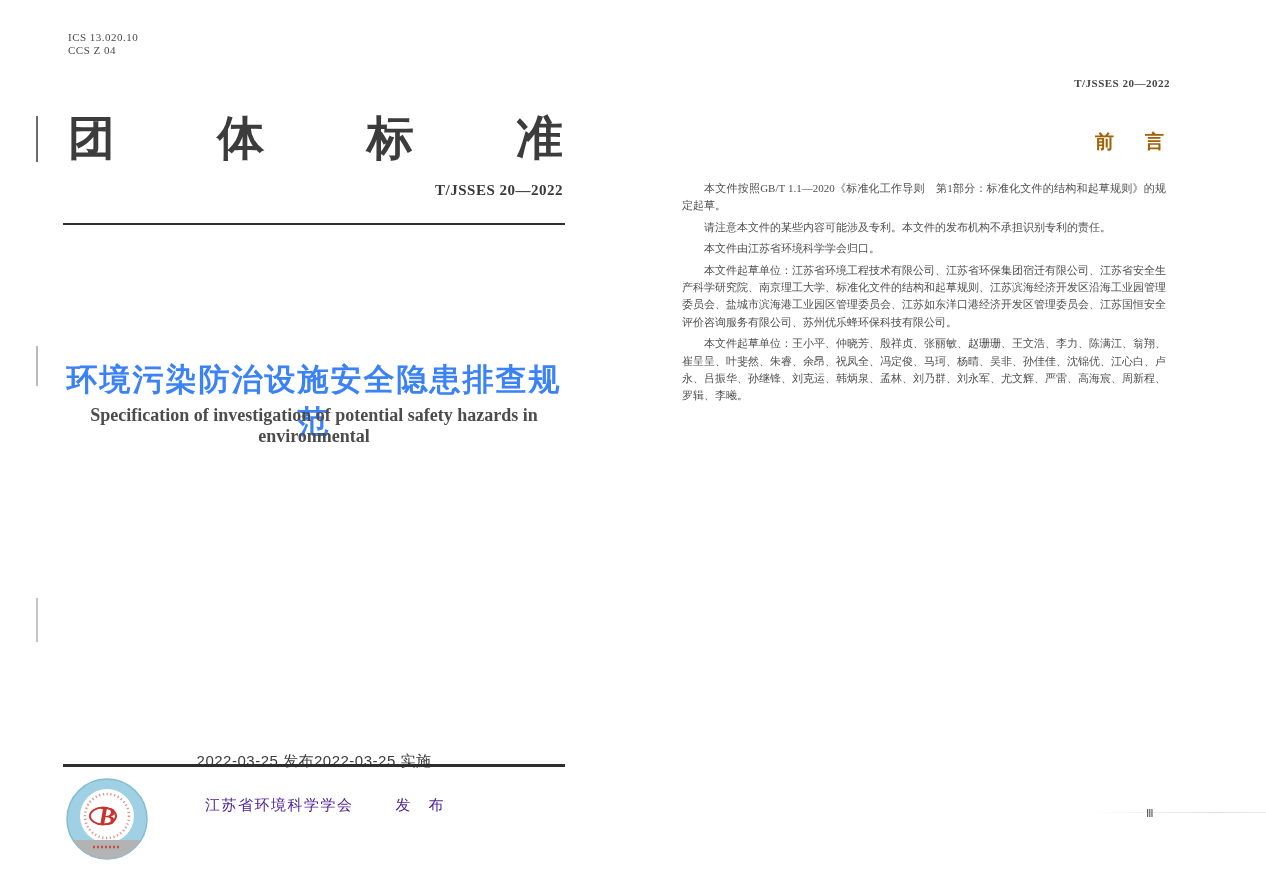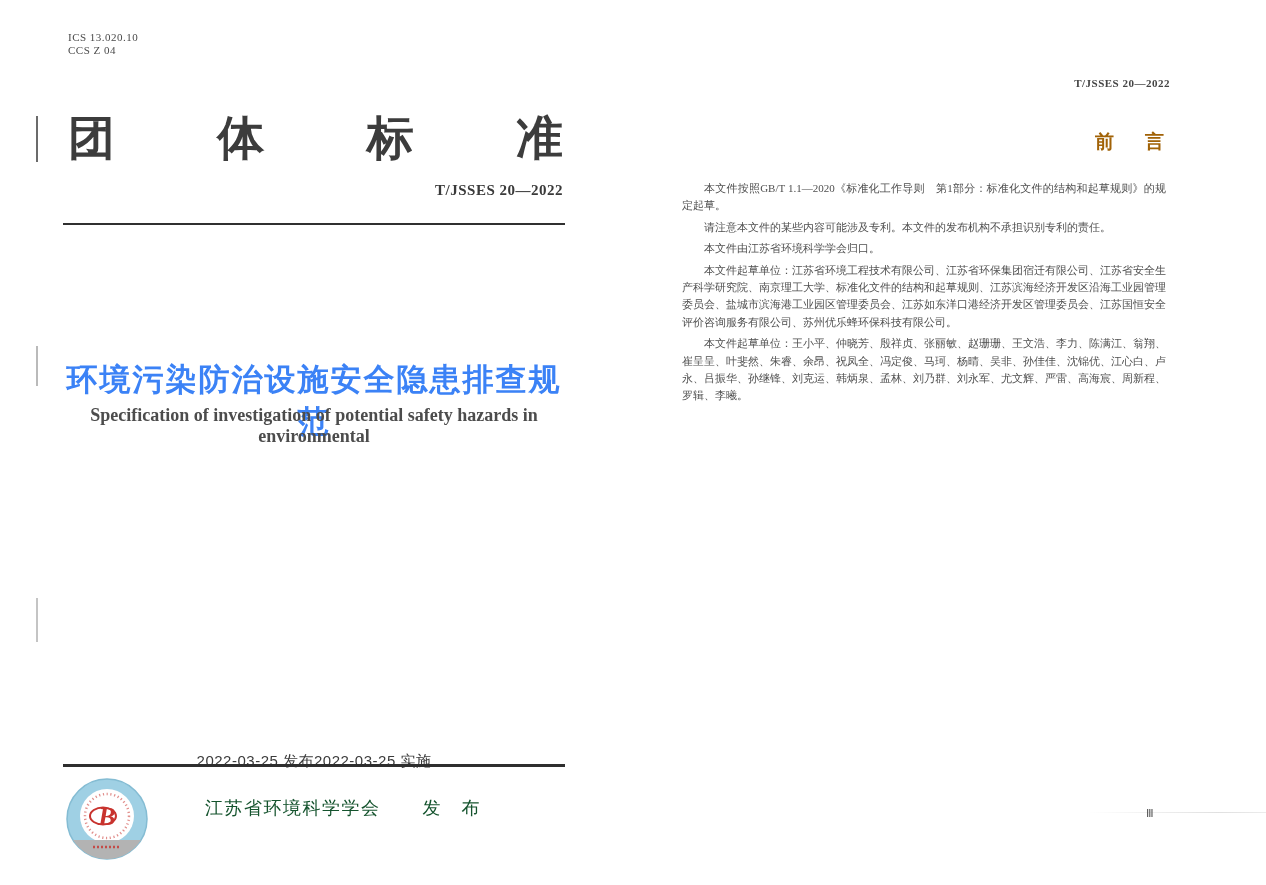--- a/index.html
+++ b/index.html
@@ -32,21 +32,21 @@
 
   .dates-row { position:absolute; top:741px; left:0; right:0;
                display:flex; justify-content:center;
                font-size:15px; color:#3b3b3b; letter-spacing:0.5px;margin-top:11px; }
 
   .rule-bottom { position:absolute; top:764px; left:0; right:0; height:2.5px; background:#2e2e2e; }
 
   .logo-wrap { position:absolute; top:778px; left:3px; width:82px; height:82px; }
 
   .publisher-row { position:absolute; top:796px; left:142px; display:flex; gap:42px;
-                   font-size:18px; color:#14532d; letter-spacing:1.5px;justify-content:flex-end; }
+                   font-size:15px; color:#4c1d95; letter-spacing:1.5px;justify-content:flex-end; }
 
   
   .edge-mark { position:absolute; left:-27px; width:2px; background:#3a3a3a; opacity:.75; }
   .edge-mark.m1 { top:116px; height:46px; }
   .edge-mark.m2 { top:346px; height:40px; opacity:.35; }
   .edge-mark.m3 { top:598px; height:44px; opacity:.3; }
 
   
   .right-page { position:absolute; left:678px; top:0; width:492px; height:885px; }
 

